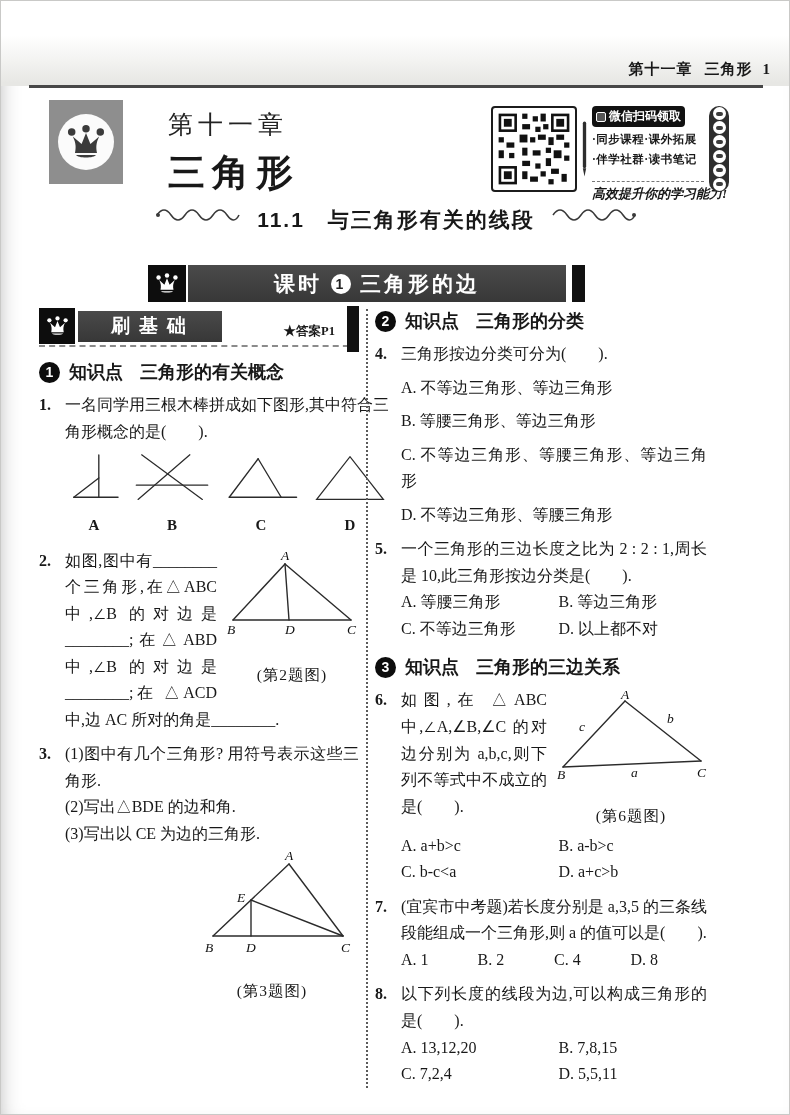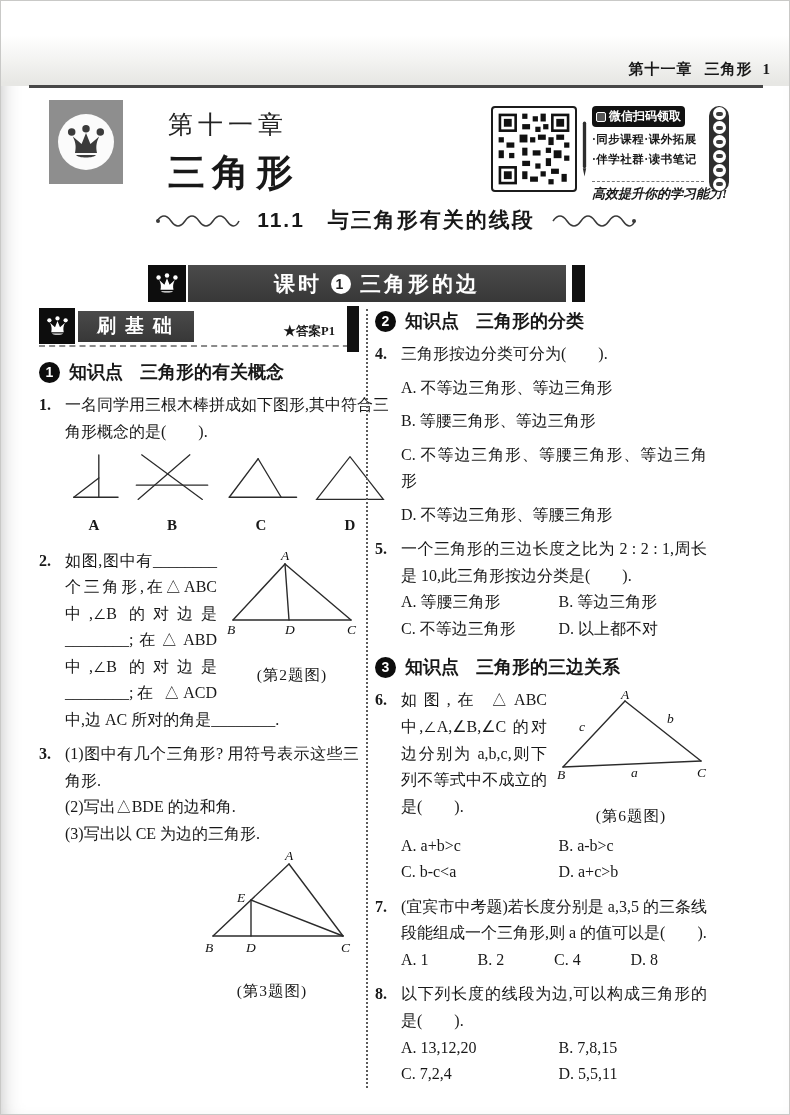--- a/index.html
+++ b/index.html
@@ -32,21 +32,21 @@
   .qrbadge .chip{width:10px;height:10px;border:1.5px solid #fff;border-radius:2px;background:#555}
   .qrline{font-size:11.5px;font-weight:bold;margin-top:5px;letter-spacing:.5px;white-space:nowrap}
   .qrslogan{font-size:13px;font-weight:bold;font-style:italic;border-top:1.5px dashed #777;
             margin-top:14px;padding-top:3px;white-space:nowrap}
   .strip{width:20px;margin-left:5px;background:#2e2e2e;border-radius:10px;display:flex;flex-direction:column;
          align-items:center;justify-content:space-evenly;height:86px}
   .strip i{display:block;width:13px;height:13px;border-radius:50%;background:#fff;position:relative}
   .strip i::after{content:"";position:absolute;left:3px;right:3px;top:4.5px;height:4px;border-radius:2px;background:#3c3c3c}
 
   
-  .secrow{position:absolute;top:205px;left:0;width:790px;display:flex;align-items:center;justify-content:center;gap:16px}
+  .secrow{position:absolute;top:205px;left:0;width:790px;display:flex;justify-content:center;gap:16px}
   .sec-title{font-family:"Liberation Sans",sans-serif;font-size:21px;font-weight:bold;letter-spacing:2px}
   .subsec{position:absolute;top:235px;left:0;width:790px;text-align:center;
           font-family:"Liberation Sans",sans-serif;font-size:19px;letter-spacing:2px;color:#2a2a2a}
 
   
   .banner{position:absolute;top:264px;left:147px;width:437px;height:37px;display:flex;align-items:stretch}
   .banner .ibox{width:38px;background:#0d0d0d;display:flex;align-items:center;justify-content:center}
   .banner .bar{flex:1;margin-left:2px;background:linear-gradient(#4a4a4a,#383838);display:flex;align-items:center;
                justify-content:center;gap:9px;color:#fff;font-family:"Liberation Sans",sans-serif;
                font-size:21px;font-weight:bold;letter-spacing:3px}
@@ -56,21 +56,21 @@
 
   
   .columns{position:absolute;top:306px;left:38px;width:668px;display:flex;align-items:stretch}
   .col-left{width:320px}
   .divider{border-left:2px dotted #5a5a5a;margin:2px 7px 0 7px}
   .col-right{flex:1}
 
   
   .drill{position:relative;display:flex;align-items:center;height:40px;border-bottom:2px dashed #8b8b8b;padding-right:24px}
   .drill .ibox{width:36px;height:36px;background:#0d0d0d;display:flex;align-items:center;justify-content:center}
-  .drill .bar{width:116px;height:31px;margin-left:3px;background:linear-gradient(#4a4a4a,#373737);color:#fff;
+  .drill .bar{width:144px;height:31px;margin-left:3px;background:linear-gradient(#4a4a4a,#373737);color:#fff;
               display:flex;align-items:center;justify-content:center;font-family:"Liberation Sans",sans-serif;
               font-size:19px;font-weight:bold;letter-spacing:9px;padding-left:6px}
   .drill .ans{margin-left:auto;font-size:12.5px;font-weight:bold;align-self:flex-end;padding-bottom:5px}
   .drill .endbar{position:absolute;right:0;top:-1px;width:12px;height:46px;background:#111}
 
   
   .kp{display:flex;align-items:center;gap:9px;margin-top:13px;font-family:"Liberation Sans",sans-serif}
   .kp .disc{width:21px;height:21px;border-radius:50%;background:#0d0d0d;color:#fff;display:flex;
             align-items:center;justify-content:center;font-size:14px;font-weight:bold;flex:none}
   .kp .lbl{font-size:18px;font-weight:bold}

